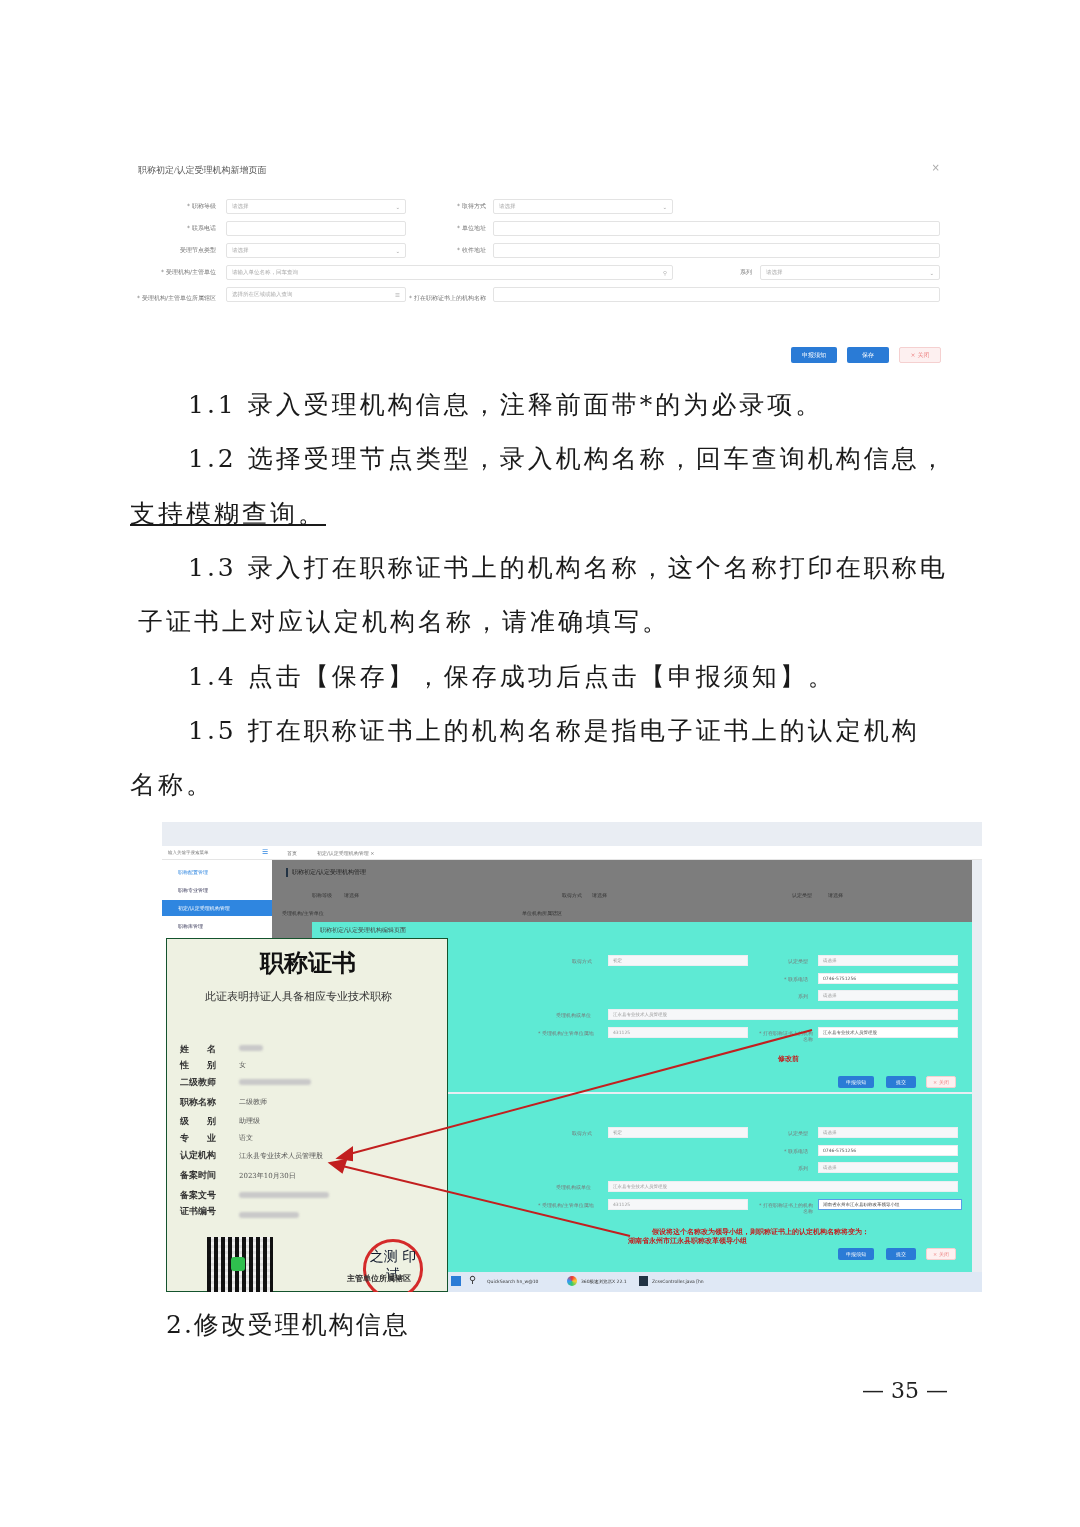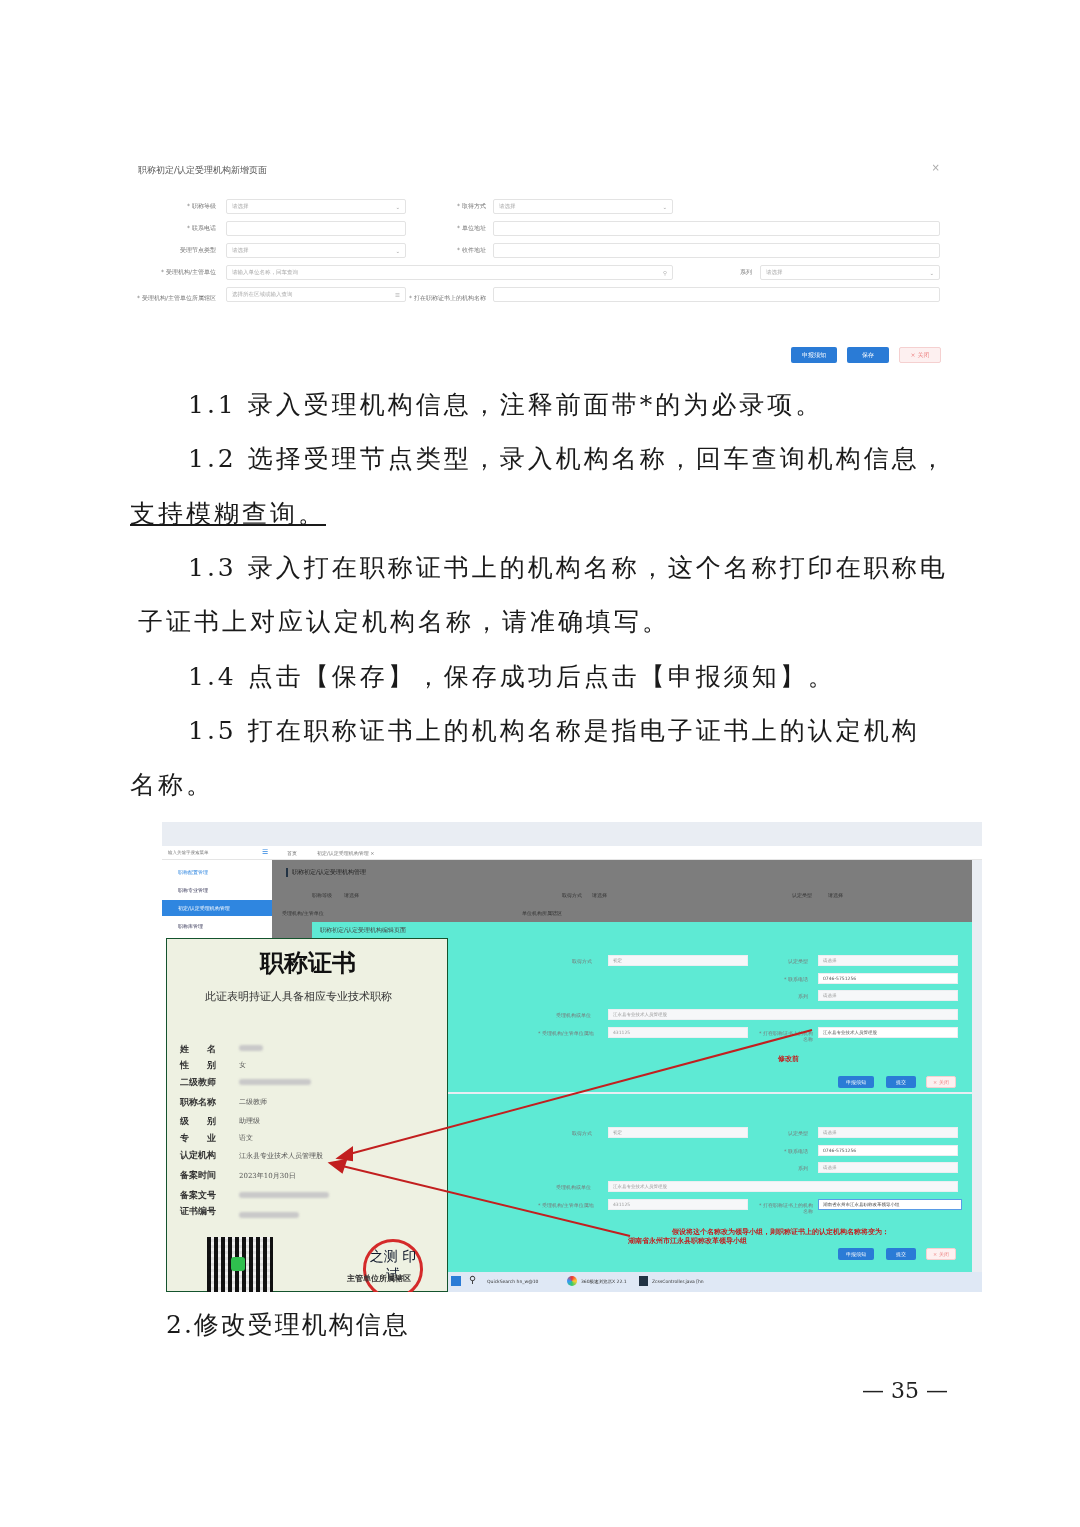--- a/index.html
+++ b/index.html
@@ -1,21 +1,21 @@
 <!DOCTYPE html>
 <html><head>
 <meta charset="utf-8">
 <style>
   * { box-sizing: border-box; margin: 0; padding: 0; }
   body { width: 1080px; height: 1527px; background: #fff; position: relative; overflow: hidden; font-family: "DejaVu Sans", sans-serif; color: #222; }
   .abs { position: absolute; }
 
   
   .dlg1 { left: 128px; top: 150px; width: 820px; height: 222px; background: #fff; }
-  .dlg1-title { left: 10px; top: 14px; font-size: 9px; color: #555; }
+  .dlg1-title { left: 10px; top: 14px; font-size: 9px; color: #555; font-family: Liberation Serif, serif; }
   .dlg1-close { right: 8px; top: 12px; font-size: 10px; color: #aaa; }
   .lbl { font-size: 6px; color: #777; text-align: right; white-space: nowrap; }
   .inp { height: 15px; border: 1px solid #e3e3e3; border-radius: 2px; background: #fff; font-size: 5.5px; color: #aaa; padding: 3px 5px; display: flex; justify-content: space-between; align-items: center; }
   .btn { height: 16px; border-radius: 2px; font-size: 6px; color: #fff; background: #2a7bd6; display: flex; align-items: center; justify-content: center; }
   .btn.close { background: #fdf0f0; color: #e88; border: 1px solid #f5d0d0; }
 
   
   .para { font-family: "DejaVu Serif", serif; font-size: 25px; color: #1a1a1a; letter-spacing: 3px; white-space: nowrap; }
 
   
@@ -168,21 +168,21 @@
     <div class="abs small" style="left:472px;top:54px;">* 联系电话</div>
     <div class="abs field" style="left:506px;top:51px;width:140px;background:#fff;color:#555;">0746-5751256</div>
     <div class="abs small" style="left:486px;top:71px;">系列</div>
     <div class="abs field" style="left:506px;top:68px;width:140px;">请选择</div>
     <div class="abs small" style="left:244px;top:90px;">受理机构或单位</div>
     <div class="abs field" style="left:296px;top:87px;width:350px;">江永县专业技术人员管理股</div>
     <div class="abs small" style="left:226px;top:108px;">* 受理机构/主管单位属地</div>
     <div class="abs field" style="left:296px;top:105px;width:140px;">431125</div>
     <div class="abs small" style="left:445px;top:108px;width:56px;white-space:normal;text-align:right;">* 打在职称证书上的机构名称</div>
     <div class="abs field" style="left:506px;top:105px;width:144px;background:#fff;color:#444;border-color:#5a9be6;">湖南省永州市江永县职称改革领导小组</div>
-    <div class="abs red-note" style="left:332px;top:133px;padding-left:28px;">假设将这个名称改为领导小组，则职称证书上的认定机构名称将变为：</div>
+    <div class="abs red-note" style="left:312px;top:133px;padding-left:28px;">假设将这个名称改为领导小组，则职称证书上的认定机构名称将变为：</div>
     <div class="abs red-note" style="left:316px;top:142px;">湖南省永州市江永县职称改革领导小组</div>
     <div class="abs btn" style="left:526px;top:154px;width:36px;height:12px;font-size:5px;">申报须知</div>
     <div class="abs btn" style="left:574px;top:154px;width:30px;height:12px;font-size:5px;">提交</div>
     <div class="abs btn close" style="left:614px;top:154px;width:30px;height:12px;font-size:5px;">× 关闭</div>
   </div>
 
   <div class="abs taskbar">
     <div class="abs" style="left:4px;top:4px;width:10px;height:10px;background:#2a7bd6;"></div>
     <div class="abs" style="left:22px;top:2px;font-size:10px;color:#333;">⚲</div>
     <div class="abs small" style="left:40px;top:7px;font-size:4.5px;color:#333;">QuickSearch hn_w@10</div>

